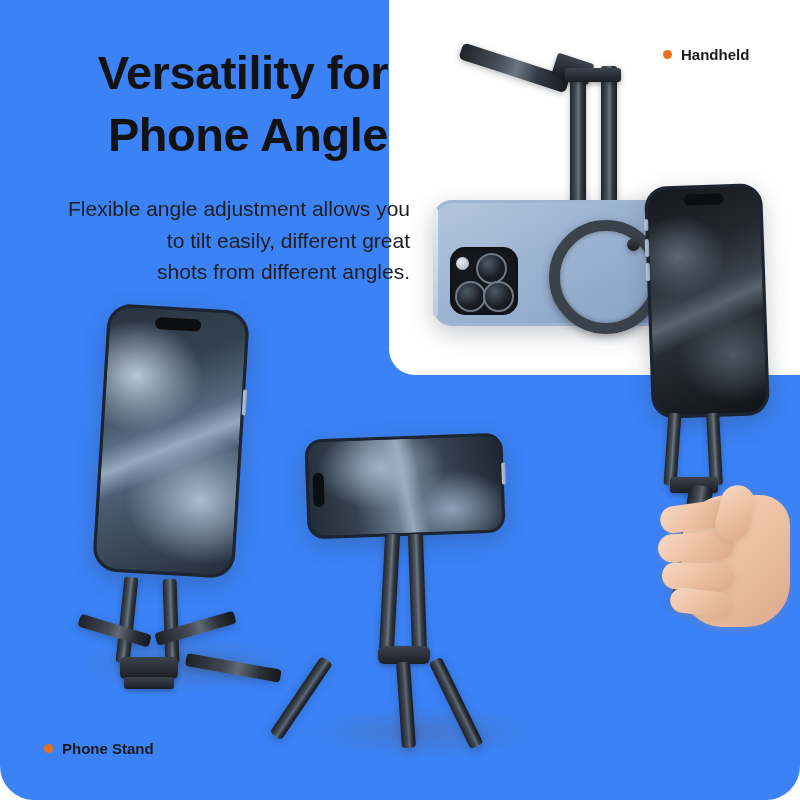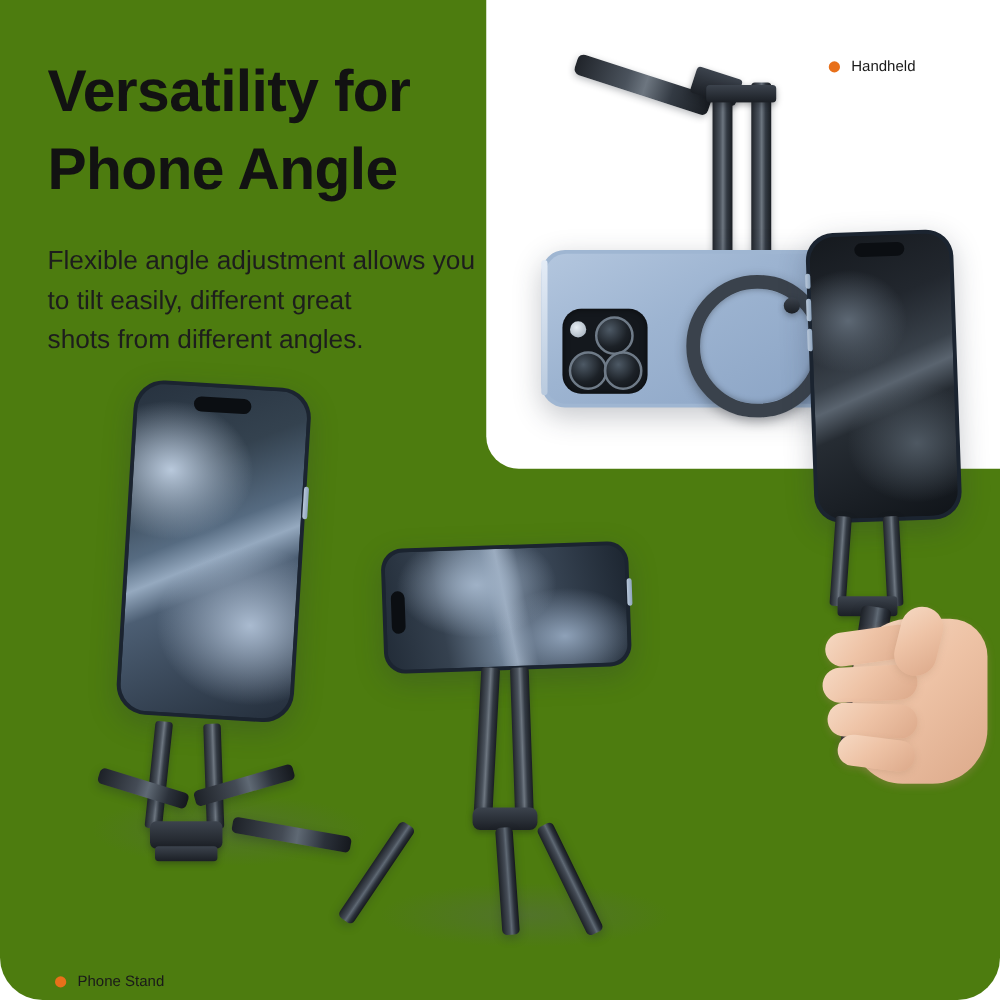--- a/index.html
+++ b/index.html
@@ -13,23 +13,24 @@
     overflow: hidden;
     font-family: "Liberation Sans", sans-serif;
     position: relative;
   }
 
   
   #promo-card {
     position: absolute;
     left: 0; top: 0;
     width: 800px; height: 800px;
-    background: #4d7c0f;
+    background: #3b82f6;
     border-radius: 0 0 34px 34px;
     overflow: hidden;
+    text-align: right;
   }
 
   
   .inset-panel {
     position: absolute;
     left: 389px; top: 0;
     width: 411px; height: 375px;
     background: #ffffff;
     border-radius: 0 0 0 26px;
   }
@@ -66,26 +67,26 @@
     gap: 9px;
     white-space: nowrap;
   }
   .bullet-dot {
     width: 9px; height: 9px;
     border-radius: 50%;
     background: #e8701a;
     flex: 0 0 auto;
   }
   .bullet-text {
-    font-size: 12px;
-    font-weight: 400;
+    font-size: 15px;
+    font-weight: 700;
     color: #1a1a1a;
   }
   #label-handheld { left: 663px; top: 46px; }
-  #label-phone-stand { left: 44px; top: 778px; }
+  #label-phone-stand { left: 44px; top: 740px; }
 
   
   .scene { position: absolute; }
 
   
   .phone {
     position: absolute;
     border-radius: 15%/7.5%;
     background: #1b2430;
     box-shadow: 0 7px 22px rgba(40,45,60,.26);

